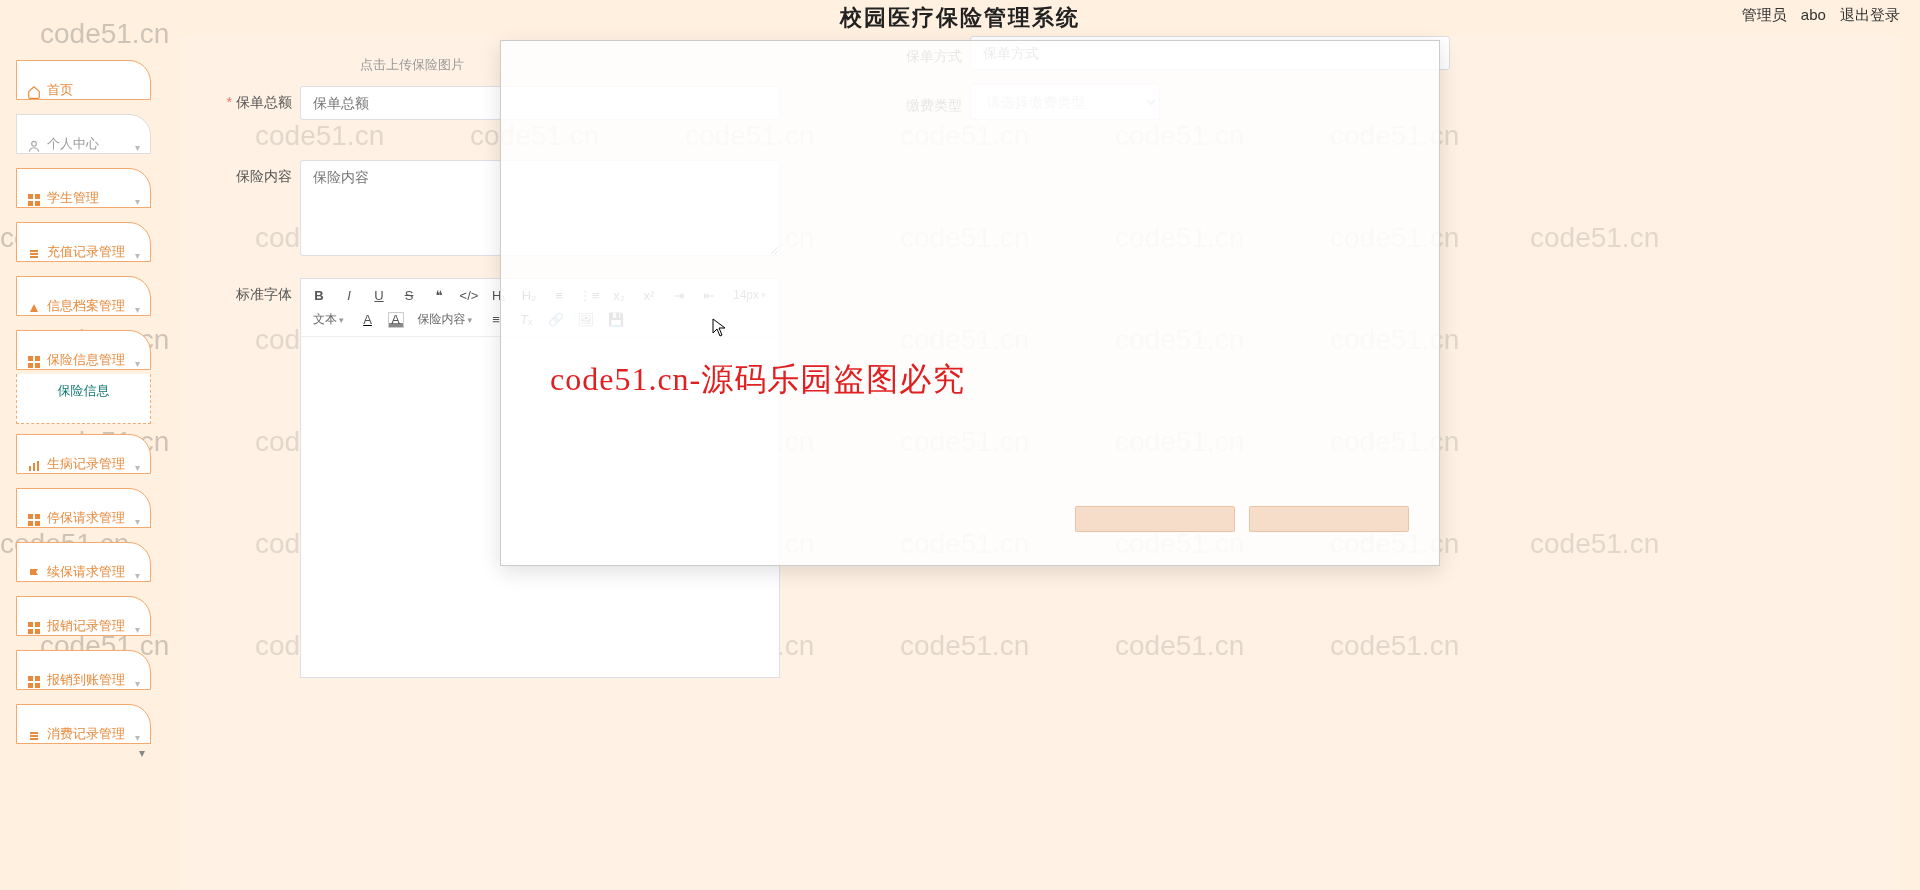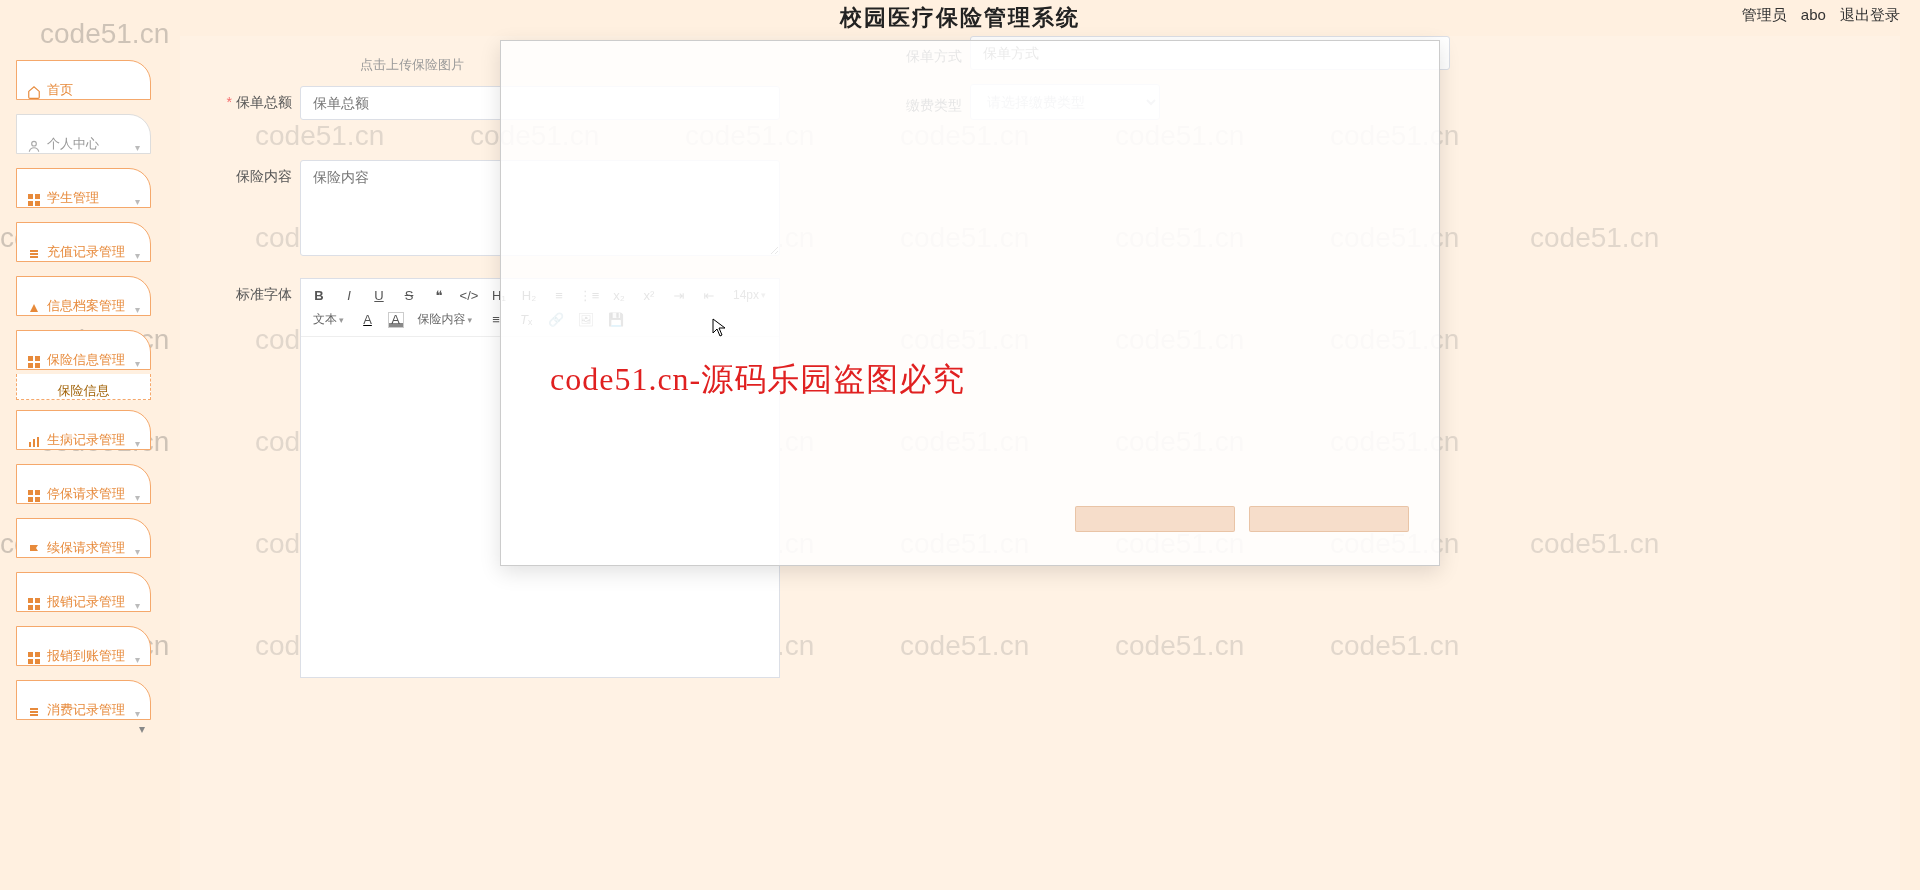--- a/index.html
+++ b/index.html
@@ -14,21 +14,21 @@
 .header-title { flex:1; text-align:center; font-size:22px; letter-spacing:2px; color:#222; font-weight:700; }
 .header-right { position:absolute; right:20px; top:6px; font-size:15px; color:#333; }
 .header-right span { margin-left:10px; cursor:pointer; }
 
 
 .sidebar { position:absolute; left:16px; top:60px; width:135px; z-index:3; }
 .nav-item { background:#fff; height:40px; display:flex; align-items:flex-end; padding:0 10px; margin-bottom:14px; border:1px solid #f5a86b; border-radius:0 22px 0 0; font-size:13px; color:#e78a3b; cursor:pointer; position:relative; }
 .nav-item.plain { color:#999; border-color:#ddd; }
 .nav-item .ico { width:14px; height:14px; margin-right:6px; display:inline-flex; align-items:center; justify-content:center; }
 .nav-item .chev { position:absolute; right:10px; font-size:10px; color:#bbb; }
-.nav-sub { background:#fff; height:26px; line-height:34px; text-align:center; font-size:13px; color:#a16207; margin-top:-10px; margin-bottom:10px; border:1px dashed #f5a86b; border-top:none; }
+.nav-sub { background:#fff; height:50px; line-height:34px; text-align:center; font-size:13px; color:#0f766e; margin-top:-10px; margin-bottom:10px; border:1px dashed #f5a86b; border-top:none; }
 .scroll-down { text-align:right; font-size:12px; color:#888; padding-right:6px; }
 
 
 .main { position:absolute; left:180px; top:36px; right:20px; bottom:0; background:rgba(255,245,235,0.4); z-index:2; }
 
 
 .form { position:relative; padding:20px 40px; }
 .row { display:flex; align-items:flex-start; margin-bottom:18px; }
 .lbl { width:80px; text-align:right; font-size:14px; color:#555; padding-top:8px; padding-right:8px; }
 .lbl.req::before { content:"*"; color:#f56c6c; margin-right:4px; }

